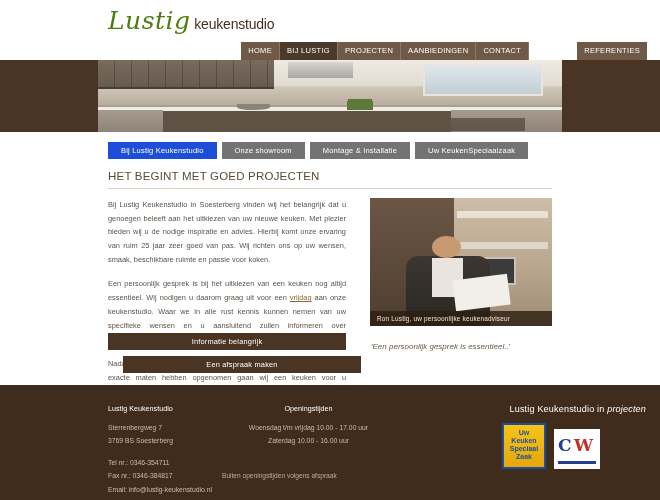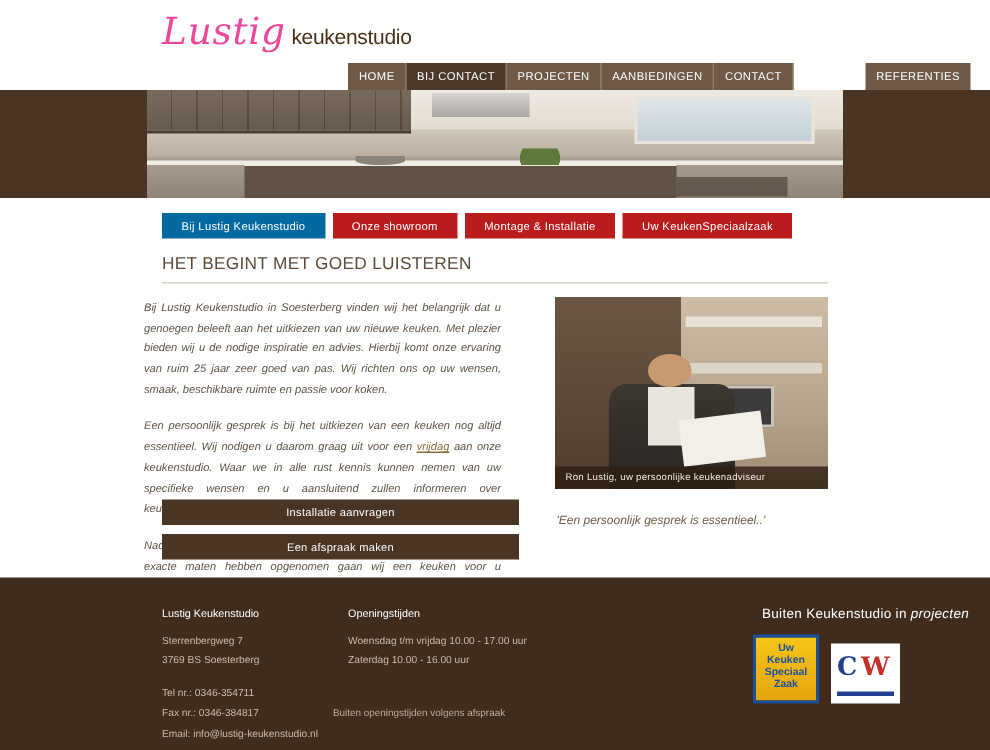--- a/index.html
+++ b/index.html
@@ -19,21 +19,21 @@
   }
   .logo {
     position: absolute;
     left: 108px; top: 6px;
     white-space: nowrap;
   }
   .logo .lustig {
     font-family: "DejaVu Serif", serif;
     font-style: italic;
     font-size: 25px;
-    color: #ec4899;
+    color: #4d7c0f;
     letter-spacing: .5px;
   }
   .logo .keukenstudio {
     font-family: "Liberation Sans", sans-serif;
     font-size: 14px;
     color: #4a2f17;
     letter-spacing: -.2px;
   }
 
   
@@ -119,54 +119,53 @@
   
   .subtabs {
     position: absolute;
     top: 142px; left: 108px;
     display: flex;
     gap: 5px;
   }
   .subtab {
     font-size: 7.5px;
     color: #ffffff;
-    background: #b91c1c;
+    background: #737373;
     height: 17px;
     line-height: 17px;
     padding: 0 13px;
     cursor: pointer;
     letter-spacing: .2px;
   }
-  .subtab.active { background: #0369a1; }
+  .subtab.active { background: #1d4ed8; }
 
   
   .content { position: absolute; top: 170px; left: 0; width: 660px; }
   .h1 {
     position: absolute;
     left: 108px; top: 0;
     font-size: 11.5px;
     color: #5b4a38;
     letter-spacing: .2px;
     font-weight: normal;
   }
   .rule {
     position: absolute;
     left: 108px; top: 18px;
     width: 444px; height: 1px;
     background: #d8d2c9;
   }
   .copy {
     position: absolute;
-    left: 96px; top: 28px;
+    left: 108px; top: 28px;
     width: 238px;
     font-size: 7.4px;
     line-height: 1.85;
     color: #5d5247;
     text-align: justify;
-    font-style: italic;
   }
   .copy p { margin-bottom: 11px; }
   .copy a { color: #8a6a3a; text-decoration: underline; cursor: pointer; }
 
   
   .photo-card {
     position: absolute;
     left: 370px; top: 28px;
     width: 182px; height: 128px;
     background: #b9a893;
@@ -237,34 +236,34 @@
     width: 238px; height: 17px;
     background: #4a3423;
     color: #ffffff;
     font-size: 7.4px;
     line-height: 17px;
     text-align: center;
     cursor: pointer;
     letter-spacing: .2px;
   }
   .cta.one { top: 163px; }
-  .cta.two { top: 186px; }
+  .cta.two { top: 186px; margin-left: 15px; }
 
   
   .footer {
     position: absolute;
     left: 0; top: 385px;
     width: 660px; height: 115px;
     background: #3f2c1c;
     color: #cbbda9;
   }
   .f-col { position: absolute; font-size: 6.8px; line-height: 1.95; }
   .f-title { font-size: 7.2px; color: #ffffff; margin-bottom: 5px; display:block; }
   .f-col.a { left: 108px; top: 17px; width: 120px; }
-  .f-col.b { left: 232px; top: 17px; width: 185px; }
+  .f-col.b { left: 216px; top: 17px; width: 185px; text-align: center; }
   .f-contact { left: 108px; top: 71px; width: 140px; font-size: 6.8px; line-height: 1.95; position:absolute; }
   .f-note { position: absolute; left: 222px; top: 87px; font-size: 6.6px; color:#bdae99; }
 
   .f-right-title {
     position: absolute;
     right: 14px; top: 19px;
     font-size: 9px;
     color: #ffffff;
     letter-spacing: .2px;
   }
@@ -298,21 +297,21 @@
 <div class="page">
 
   <div class="header">
     <div class="logo">
       <span class="lustig">Lustig</span><span class="keukenstudio"> keukenstudio</span>
     </div>
   </div>
 
   <div class="nav">
     <div class="nav-item">HOME</div>
-    <div class="nav-item active">BIJ CONTACT</div>
+    <div class="nav-item active">BIJ LUSTIG</div>
     <div class="nav-item">PROJECTEN</div>
     <div class="nav-item">AANBIEDINGEN</div>
     <div class="nav-item">CONTACT</div>
     <div class="nav-item">REFERENTIES</div>
   </div>
 
   <div class="hero-band">
     <div class="hero-img">
       <div class="kitchen">
         <div class="cab-upper"></div>
@@ -328,21 +327,21 @@
   </div>
 
   <div class="subtabs">
     <div class="subtab active">Bij Lustig Keukenstudio</div>
     <div class="subtab">Onze showroom</div>
     <div class="subtab">Montage &amp; Installatie</div>
     <div class="subtab">Uw KeukenSpeciaalzaak</div>
   </div>
 
   <div class="content">
-    <h1 class="h1">HET BEGINT MET GOED LUISTEREN</h1>
+    <h1 class="h1">HET BEGINT MET GOED PROJECTEN</h1>
     <div class="rule"></div>
 
     <div class="copy">
       <p>Bij Lustig Keukenstudio in Soesterberg vinden wij het belangrijk dat u genoegen beleeft aan het uitkiezen van uw nieuwe keuken. Met plezier bieden wij u de nodige inspiratie en advies. Hierbij komt onze ervaring van ruim 25 jaar zeer goed van pas. Wij richten ons op uw wensen, smaak, beschikbare ruimte en passie voor koken.</p>
       <p><span>Een persoonlijk gesprek is bij het uitkiezen van een keuken nog altijd essentieel. Wij nodigen u daarom graag uit voor een </span><a>vrijdag</a><span> aan onze keukenstudio. Waar we in alle rust kennis kunnen nemen van uw specifieke wensen en u aansluitend zullen informeren over keukenstijlen, -modellen en -onderdelen die passen binnen uw ideeën.</span></p>
       <p>Nadat wij uw wensen hebben leren kennen en bij u thuis de situatie en exacte maten hebben opgenomen gaan wij een keuken voor u ontwerpen. Een individueel design, compleet met kostenbegroting.</p>
     </div>
 
     <div class="photo-card">
       <div class="photo">
@@ -353,21 +352,21 @@
         <div class="man-body"></div>
         <div class="shirt"></div>
         <div class="man-head"></div>
         <div class="paper"></div>
       </div>
       <div class="photo-caption">Ron Lustig, uw persoonlijke keukenadviseur</div>
     </div>
 
     <div class="quote">'Een persoonlijk gesprek is essentieel..'</div>
 
-    <div class="cta one">Installatie aanvragen</div>
+    <div class="cta one">Informatie belangrijk</div>
     <div class="cta two">Een afspraak maken</div>
   </div>
 
   <div class="footer">
     <div class="f-col a">
       <span class="f-title">Lustig Keukenstudio</span>
       <div>Sterrenbergweg 7</div>
       <div>3769 BS Soesterberg</div>
     </div>
 
@@ -377,21 +376,21 @@
       <div>Email: info@lustig-keukenstudio.nl</div>
     </div>
 
     <div class="f-col b">
       <span class="f-title">Openingstijden</span>
       <div>Woensdag t/m vrijdag 10.00 - 17.00 uur</div>
       <div>Zaterdag 10.00 - 16.00 uur</div>
     </div>
     <div class="f-note">Buiten openingstijden volgens afspraak</div>
 
-    <div class="f-right-title"><span>Buiten Keukenstudio in </span><i>projecten</i></div>
+    <div class="f-right-title"><span>Lustig Keukenstudio in </span><i>projecten</i></div>
 
     <div class="badges">
       <div class="badge-ukz">
         <span>Uw</span>
         <span>Keuken</span>
         <span>Speciaal</span>
         <span>Zaak</span>
       </div>
       <div class="badge-cbw">
         <div class="c">C</div>

